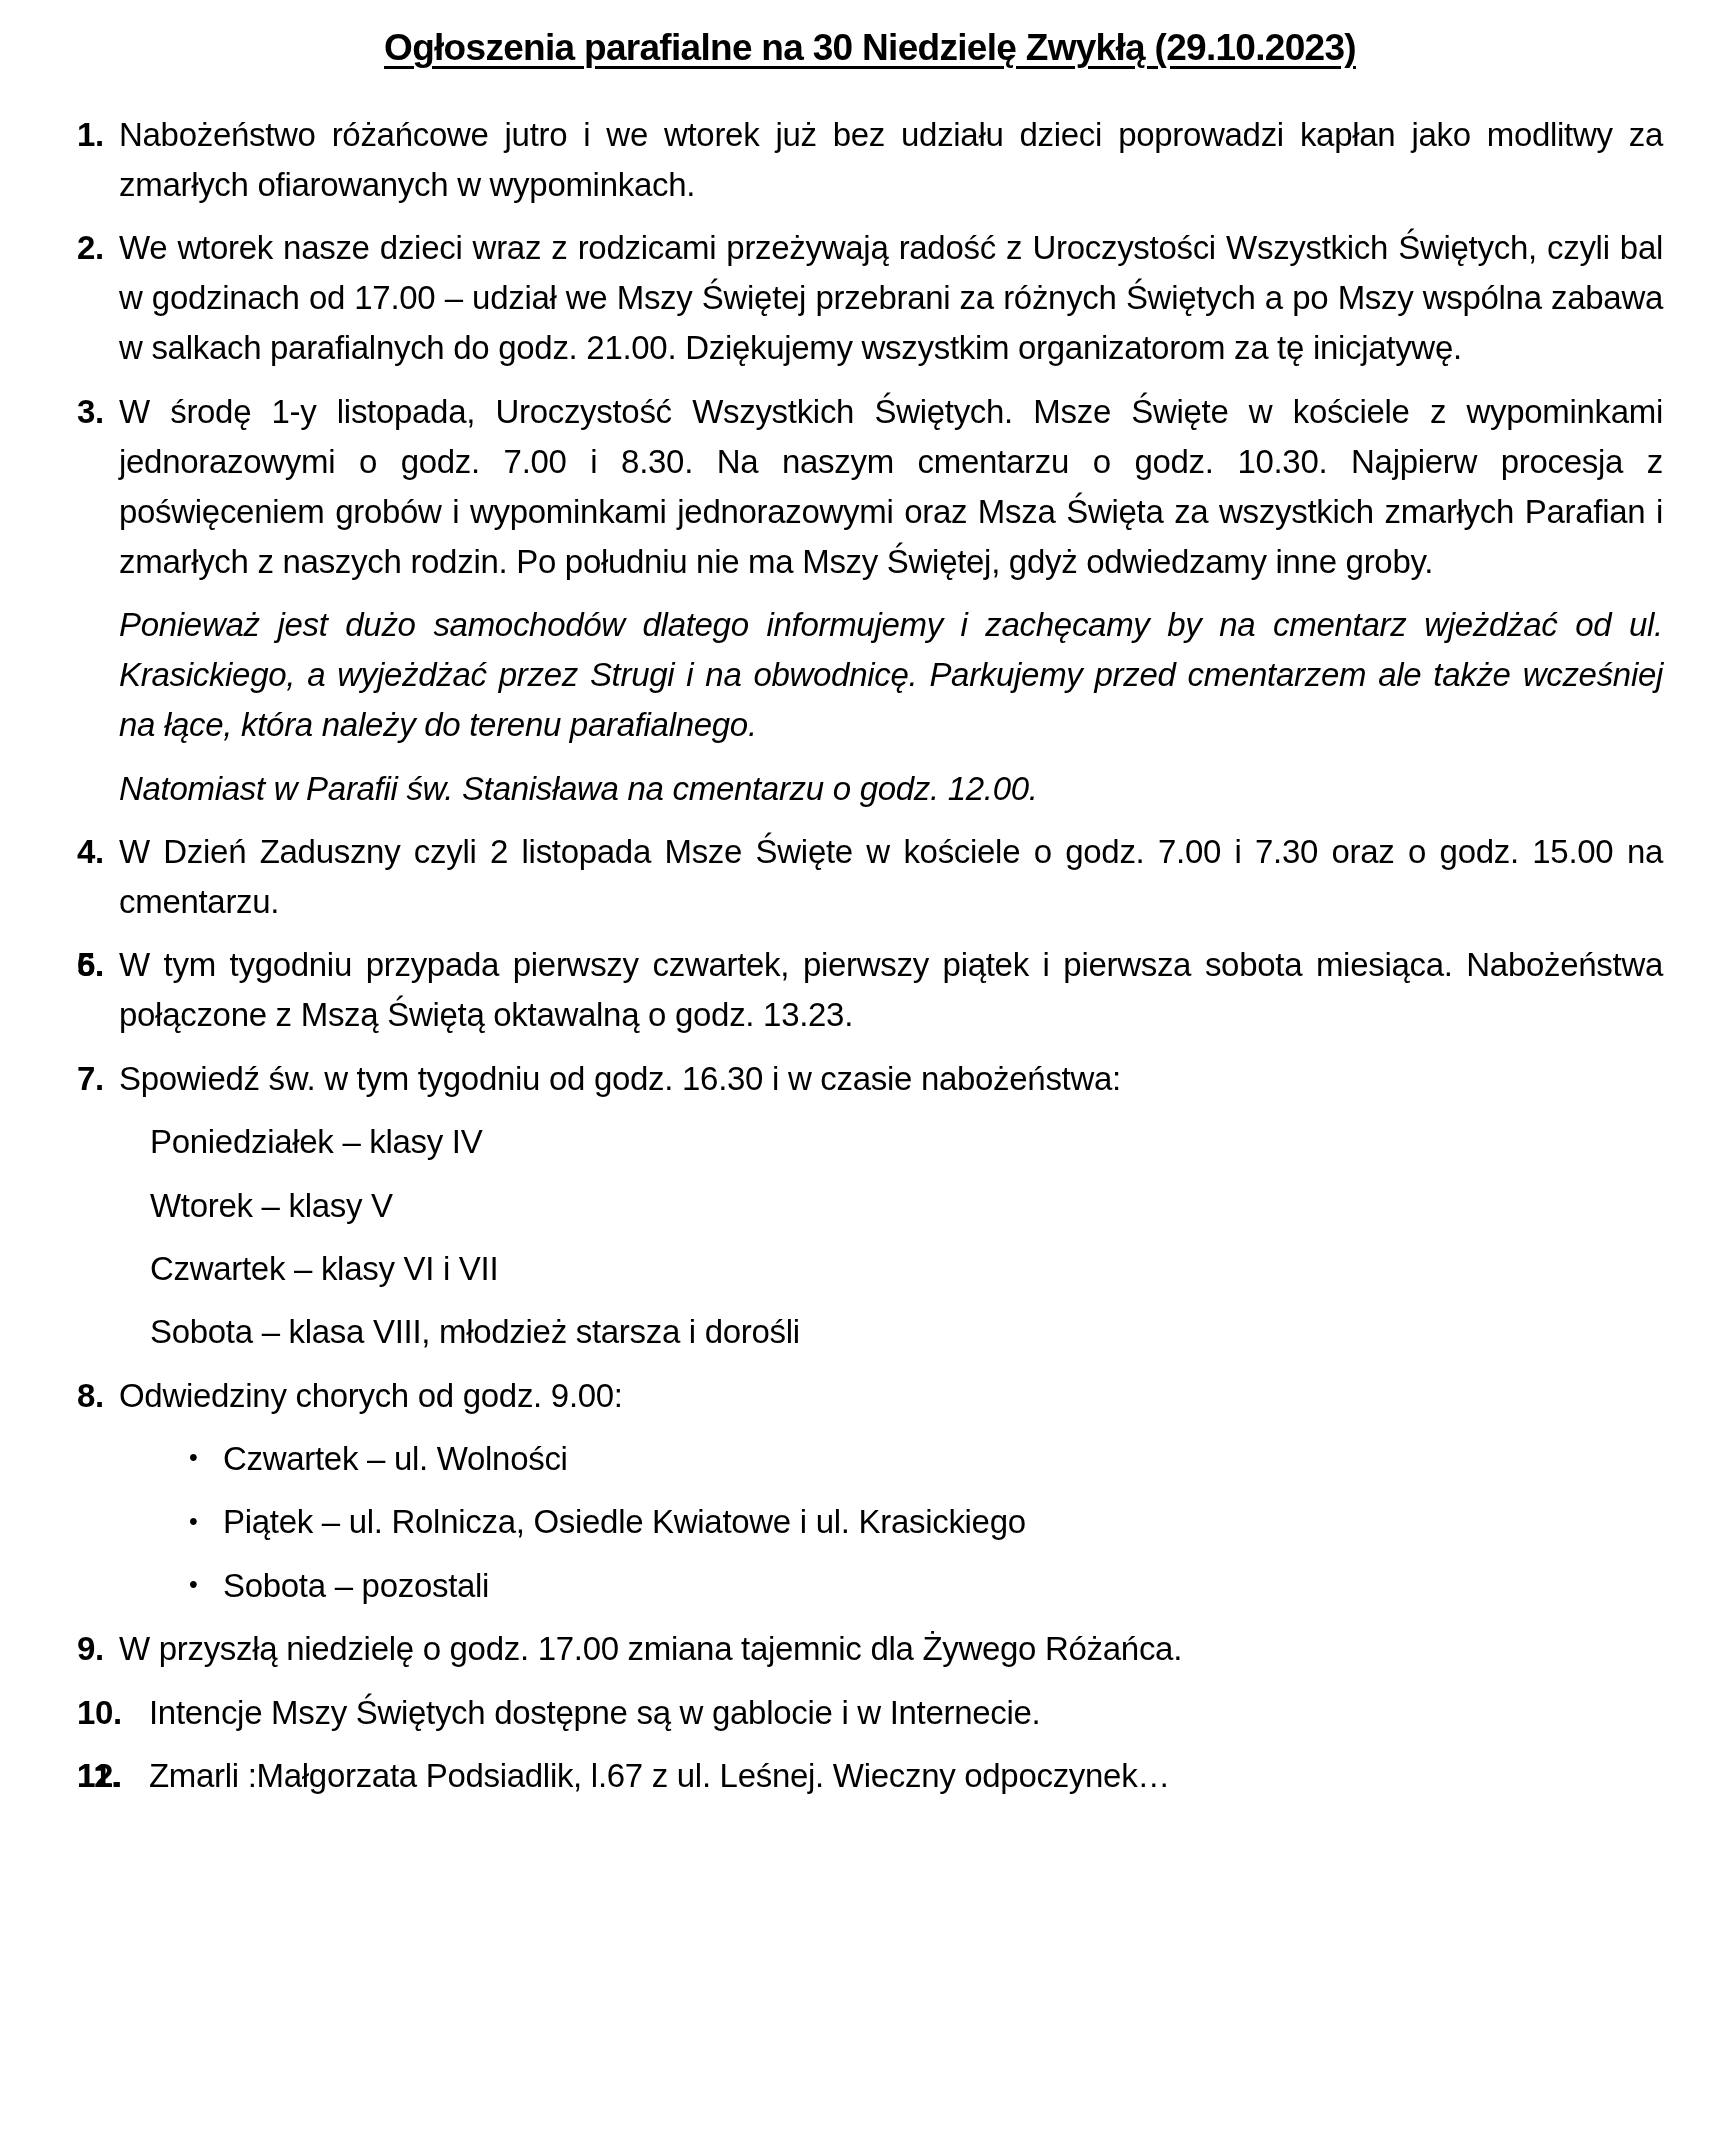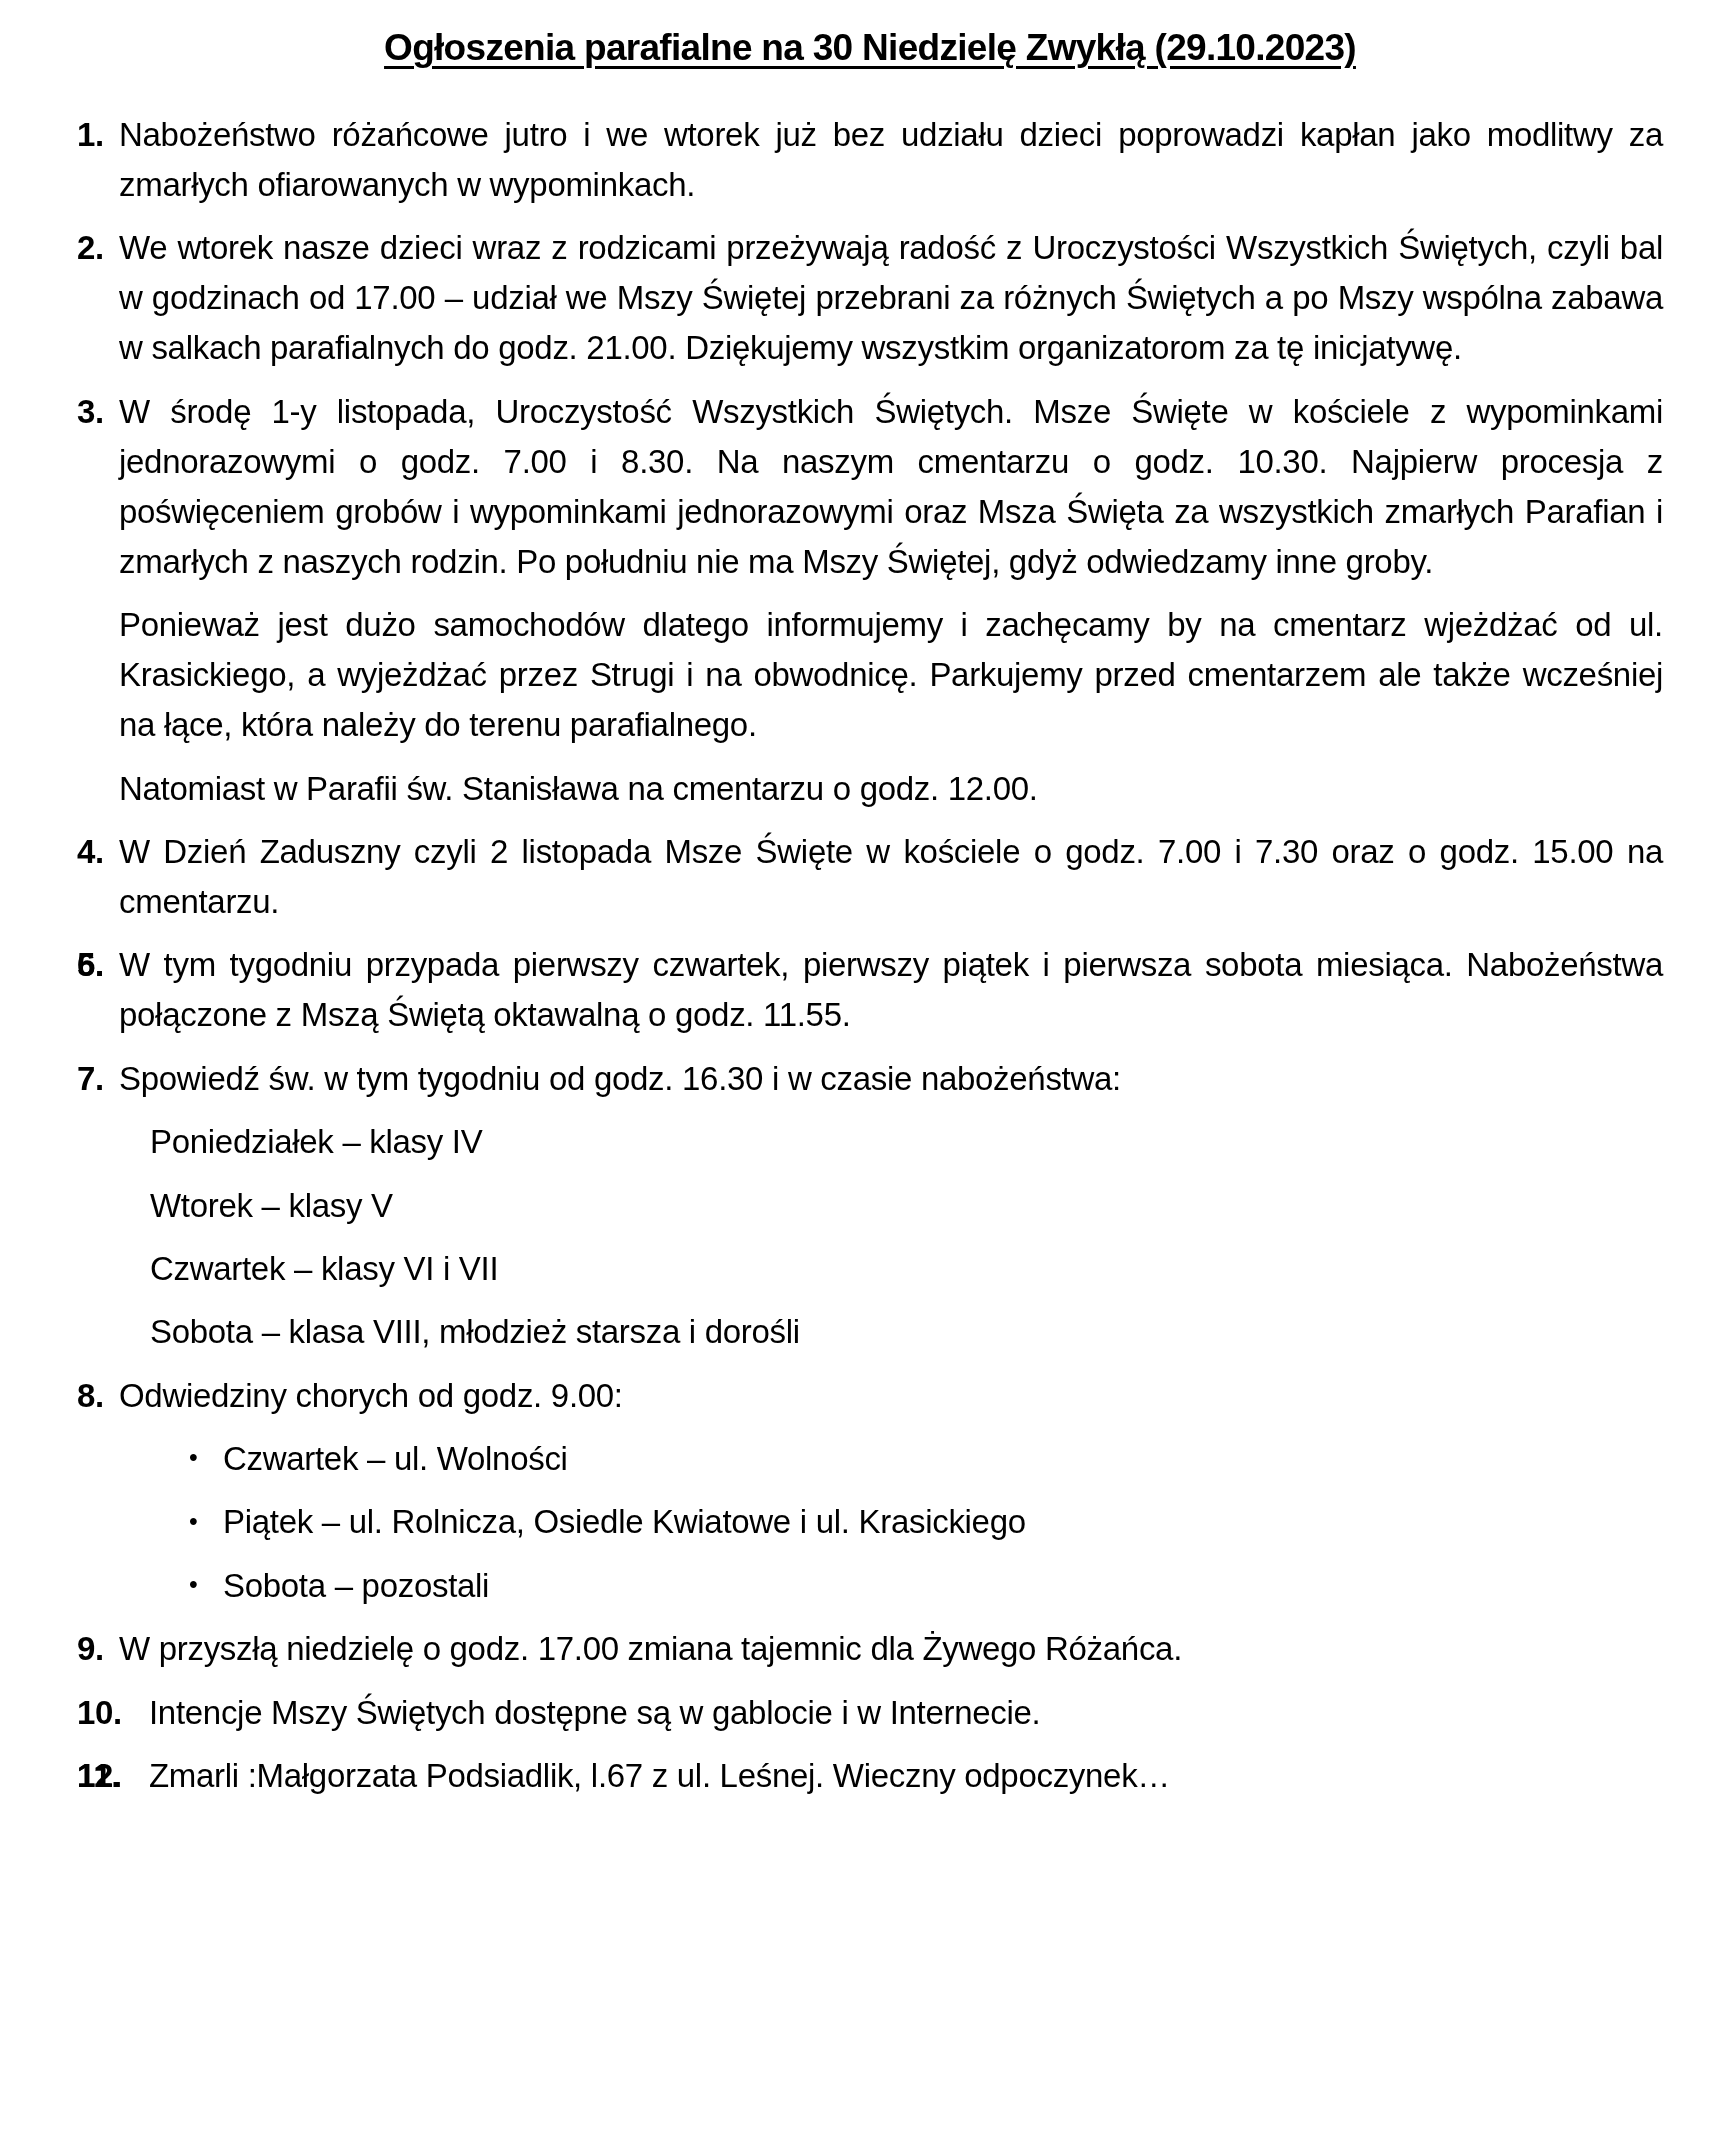--- a/index.html
+++ b/index.html
@@ -36,21 +36,21 @@
   .para {
     position: relative;
     font-size: 33px;
     letter-spacing: -0.3px;
     line-height: 50px;
     text-align: justify;
     margin: 0 0 13.4px 0;
   }
   .item  { padding-left: 42px; }   
   .wide  { padding-left: 72px; }   
-  .cont  { padding-left: 42px; }   
+  .cont  { padding-left: 42px; font-style: italic; }   
   .sub   { padding-left: 73px; text-align: left; }   
   .bullet{ padding-left: 146px; text-align: left; }  
   .num {
     position: absolute;
     left: 0;
     top: 0;
     font-weight: 700;
   }
   .dot {
     position: absolute;
@@ -93,21 +93,21 @@
     <span class="num">4.</span>
     <span>W Dzień Zaduszny czyli 2 listopada Msze Święte w kościele o godz. 7.00 i 7.30 oraz o godz. 15.00 na cmentarzu.</span>
   </div>
 
   <div class="para item">
     <span class="num">5.</span>
   </div>
 
   <div class="para item">
     <span class="num">6.</span>
-    <span>W tym tygodniu przypada pierwszy czwartek, pierwszy piątek i pierwsza sobota miesiąca. Nabożeństwa połączone z Mszą Świętą oktawalną o godz. 11.55.</span>
+    <span>W tym tygodniu przypada pierwszy czwartek, pierwszy piątek i pierwsza sobota miesiąca. Nabożeństwa połączone z Mszą Świętą oktawalną o godz. 13.23.</span>
   </div>
 
   <div class="para item">
     <span class="num">7.</span>
     <span>Spowiedź św. w tym tygodniu od godz. 16.30 i w czasie nabożeństwa:</span>
   </div>
 
   <div class="para sub">
     <span>Poniedziałek – klasy IV</span>
   </div>

